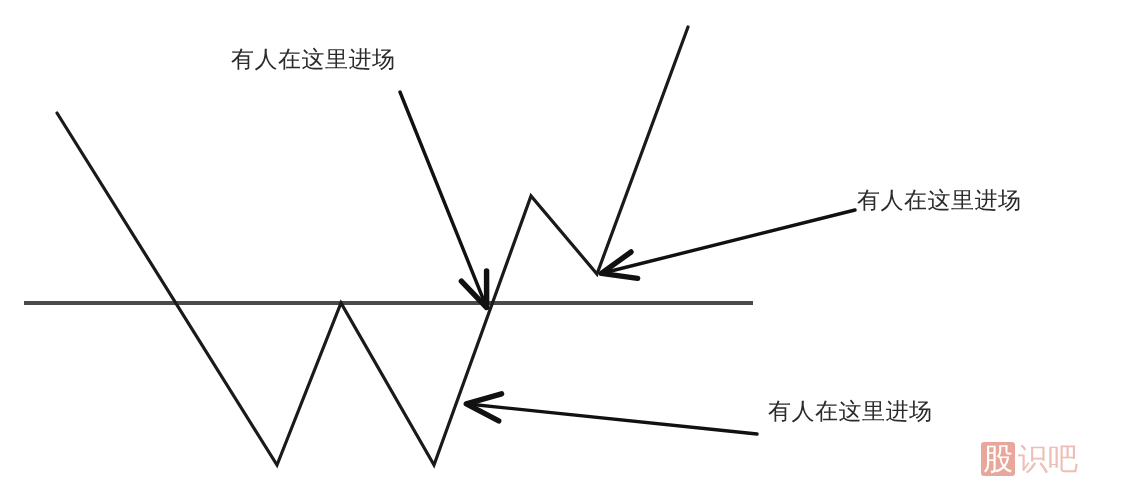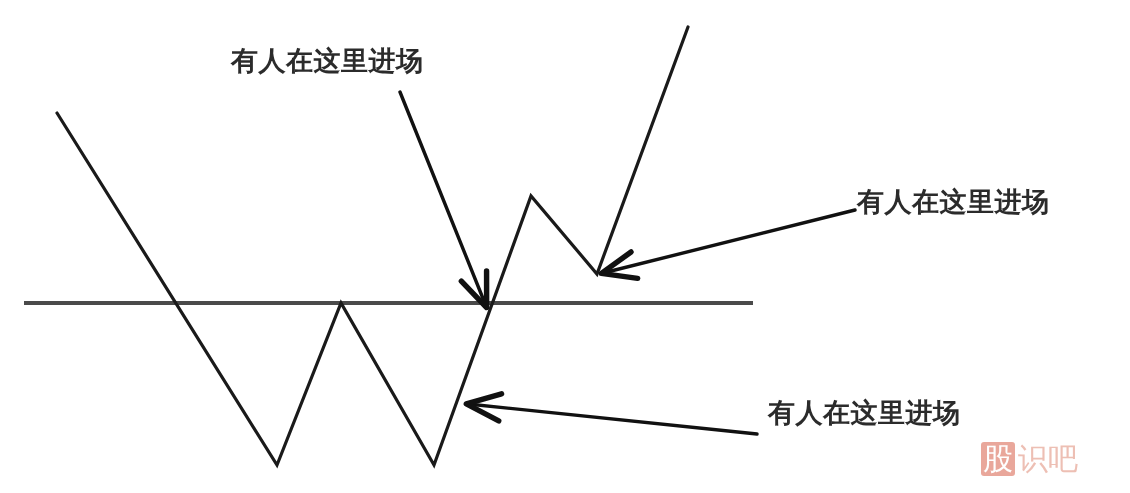--- a/index.html
+++ b/index.html
@@ -24,24 +24,24 @@
     top: 0;
     width: 1130px;
     height: 493px;
     display: block;
   }
   .anno-label {
     position: absolute;
     white-space: nowrap;
     color: #2b2b2b;
     font-family: "Liberation Serif", "DejaVu Serif", serif;
-    font-size: 27px;
+    font-size: 23px;
     line-height: 1;
     letter-spacing: 0.5px;
-    font-weight: 700;
+    font-weight: 400;
     -webkit-font-smoothing: antialiased;
   }
   #label-top    { left: 231px; top: 48px; }
   #label-right  { left: 857px; top: 189px; }
   #label-bottom { left: 768px; top: 400px; }
 
   #watermark {
     position: absolute;
     left: 981px;
     top: 442px;

